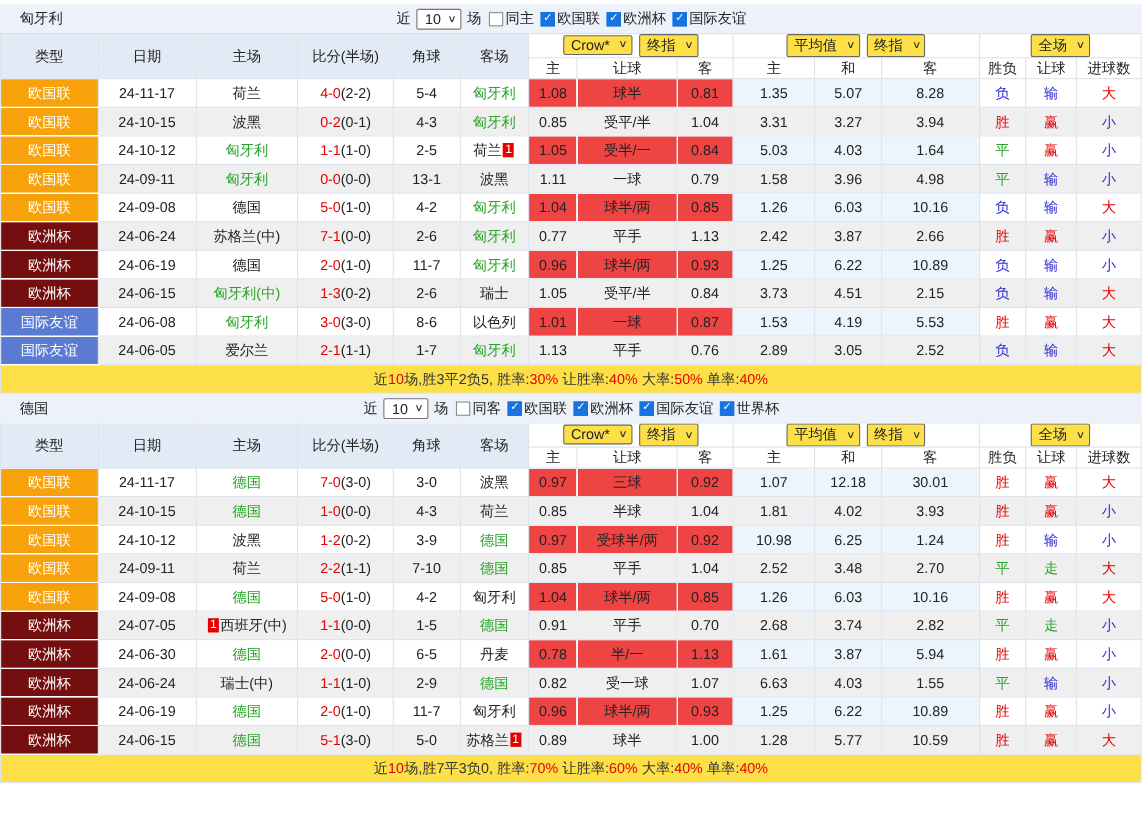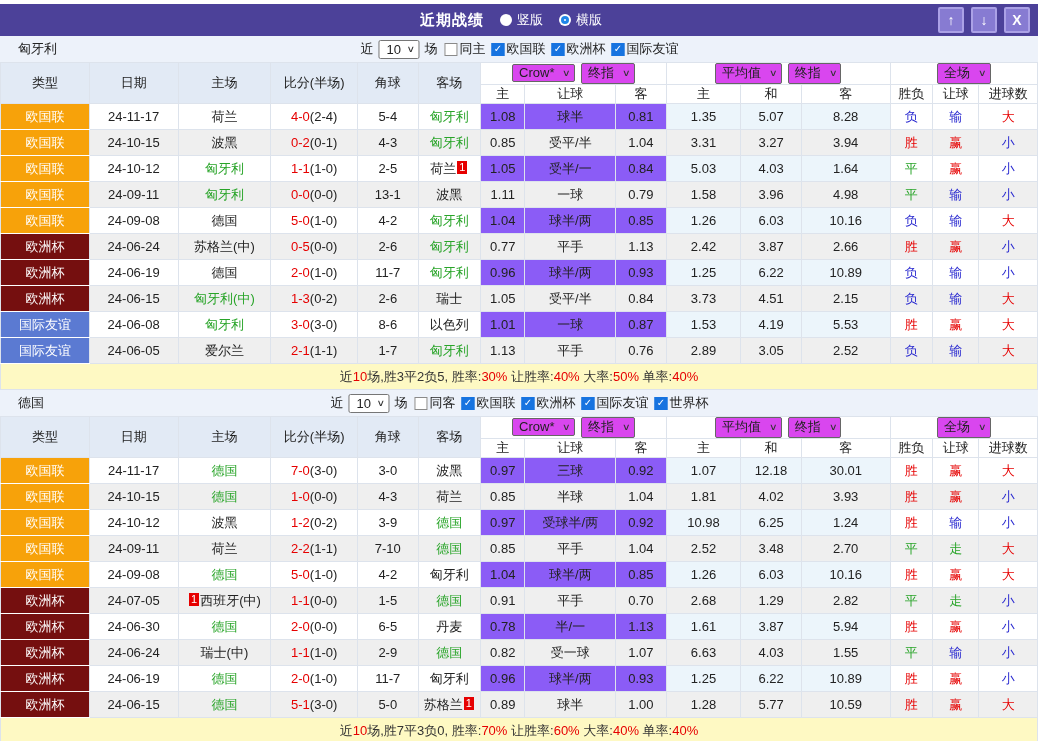--- a/index.html
+++ b/index.html
@@ -28,56 +28,40 @@
   .box{width:13px;height:13px;border:1px solid #8a8a8a;background:#fff;box-sizing:border-box;display:inline-flex;align-items:center;justify-content:center;font-size:10px;line-height:1;}
   .box.checked{background:#1673e0;border-color:#1673e0;color:#fff;font-weight:bold;}
 
   
   table.stats{width:1038px;border-collapse:collapse;table-layout:fixed;border:1px solid #b6c2d4;}
   .stats th,.stats td{border:1px solid #dde3ec;text-align:center;padding:0;overflow:hidden;white-space:nowrap;font-weight:normal;}
   tr.h1{height:21px;} tr.h2{height:19px;}
   .th-main{background:#e2eaf5;}
   .th-strip{background:#fff;}
   .th-sub{background:#fff;}
-  .hsel{display:inline-flex;align-items:center;gap:9px;background:#d946ef;border:1px solid #666;border-radius:2px;
+  .hsel{display:inline-flex;align-items:center;gap:9px;background:#fde047;border:1px solid #666;border-radius:2px;
         padding:0 4px 1px 6px;margin:0 3px;cursor:pointer;}
   tbody tr{height:26px;}
   tr.w td{background:#fff;}
-  tr.w td.c-odds{background:#8b5cf6;}
+  tr.w td.c-odds{background:#ef4444;}
   tr.w td.c-avg{background:#ecf5fb;}
   tr.g td{background:#efefef;}
   td.league-cell{color:#fff;border-top:1px solid #fff;border-bottom:1px solid #fff;}
   .tname.focus{color:#28a428;}
   .score{color:#e60000;}
   .badge1{display:inline-block;background:#e60000;color:#fff;font-size:11px;line-height:13px;padding:0 2px;vertical-align:2px;margin:0 1px;}
   .res-red{color:#e60000;} .res-blue{color:#2a2ad0;} .res-green{color:#28a428;}
-  td.summary{height:25px;background:#fef9c3;color:#333;}
+  td.summary{height:25px;background:#fde047;color:#333;}
   td.summary .red{color:#e60000;}
 </style>
 </head>
 <body>
 
 <div class="page">
 
-  <div class="titlebar">
-    <span class="title">近期战绩</span>
-    <label class="vopt">
-      <span class="radio"></span>
-      <span>竖版</span>
-    </label>
-    <label class="vopt">
-      <span class="radio checked"></span>
-      <span>横版</span>
-    </label>
-    <div class="tb-buttons">
-      <button class="tbtn"><span>↑</span></button>
-      <button class="tbtn"><span>↓</span></button>
-      <button class="tbtn"><span>X</span></button>
-    </div>
-  </div>
 
   <div class="section">
     <div class="filter-row">
       <span class="team-name">匈牙利</span>
       <div class="filter-controls">
           <span class="flabel">近</span>
           <span class="mini-select">
             <span>10</span>
             <span class="caret">∨</span>
           </span>
@@ -155,21 +139,21 @@
             <th class="th-sub">胜负</th>
             <th class="th-sub">让球</th>
             <th class="th-sub">进球数</th>
           </tr>
         </thead>
         <tbody>
           <tr class="w">
             <td class="league-cell" style="background-color: rgb(247, 162, 10);">欧国联</td>
             <td>24-11-17</td>
             <td><span class="teamwrap"><span class="tname">荷兰</span></span></td>
-            <td><span class="score">4-0</span><span class="half">(2-4)</span></td>
+            <td><span class="score">4-0</span><span class="half">(2-2)</span></td>
             <td>5-4</td>
             <td><span class="teamwrap"><span class="tname focus">匈牙利</span></span></td>
             <td class="c-odds">1.08</td>
             <td class="c-odds">球半</td>
             <td class="c-odds">0.81</td>
             <td class="c-avg">1.35</td>
             <td class="c-avg">5.07</td>
             <td class="c-avg">8.28</td>
             <td class="res-blue">负</td>
             <td class="res-blue">输</td>
@@ -240,21 +224,21 @@
             <td class="c-avg">6.03</td>
             <td class="c-avg">10.16</td>
             <td class="res-blue">负</td>
             <td class="res-blue">输</td>
             <td class="res-red">大</td>
           </tr>
           <tr class="g">
             <td class="league-cell" style="background-color: rgb(117, 15, 15);">欧洲杯</td>
             <td>24-06-24</td>
             <td><span class="teamwrap"><span class="tname">苏格兰(中)</span></span></td>
-            <td><span class="score">0-5</span><span class="half">(0-0)</span></td>
+            <td><span class="score">7-1</span><span class="half">(0-0)</span></td>
             <td>2-6</td>
             <td><span class="teamwrap"><span class="tname focus">匈牙利</span></span></td>
             <td class="c-odds">0.77</td>
             <td class="c-odds">平手</td>
             <td class="c-odds">1.13</td>
             <td class="c-avg">2.42</td>
             <td class="c-avg">3.87</td>
             <td class="c-avg">2.66</td>
             <td class="res-red">胜</td>
             <td class="res-red">赢</td>
@@ -516,21 +500,21 @@
             <td class="league-cell" style="background-color: rgb(117, 15, 15);">欧洲杯</td>
             <td>24-07-05</td>
             <td><span class="teamwrap"><span class="badge1">1</span><span class="tname">西班牙(中)</span></span></td>
             <td><span class="score">1-1</span><span class="half">(0-0)</span></td>
             <td>1-5</td>
             <td><span class="teamwrap"><span class="tname focus">德国</span></span></td>
             <td class="c-odds">0.91</td>
             <td class="c-odds">平手</td>
             <td class="c-odds">0.70</td>
             <td class="c-avg">2.68</td>
-            <td class="c-avg">1.29</td>
+            <td class="c-avg">3.74</td>
             <td class="c-avg">2.82</td>
             <td class="res-green">平</td>
             <td class="res-green">走</td>
             <td class="res-blue">小</td>
           </tr>
           <tr class="w">
             <td class="league-cell" style="background-color: rgb(117, 15, 15);">欧洲杯</td>
             <td>24-06-30</td>
             <td><span class="teamwrap"><span class="tname focus">德国</span></span></td>
             <td><span class="score">2-0</span><span class="half">(0-0)</span></td>

